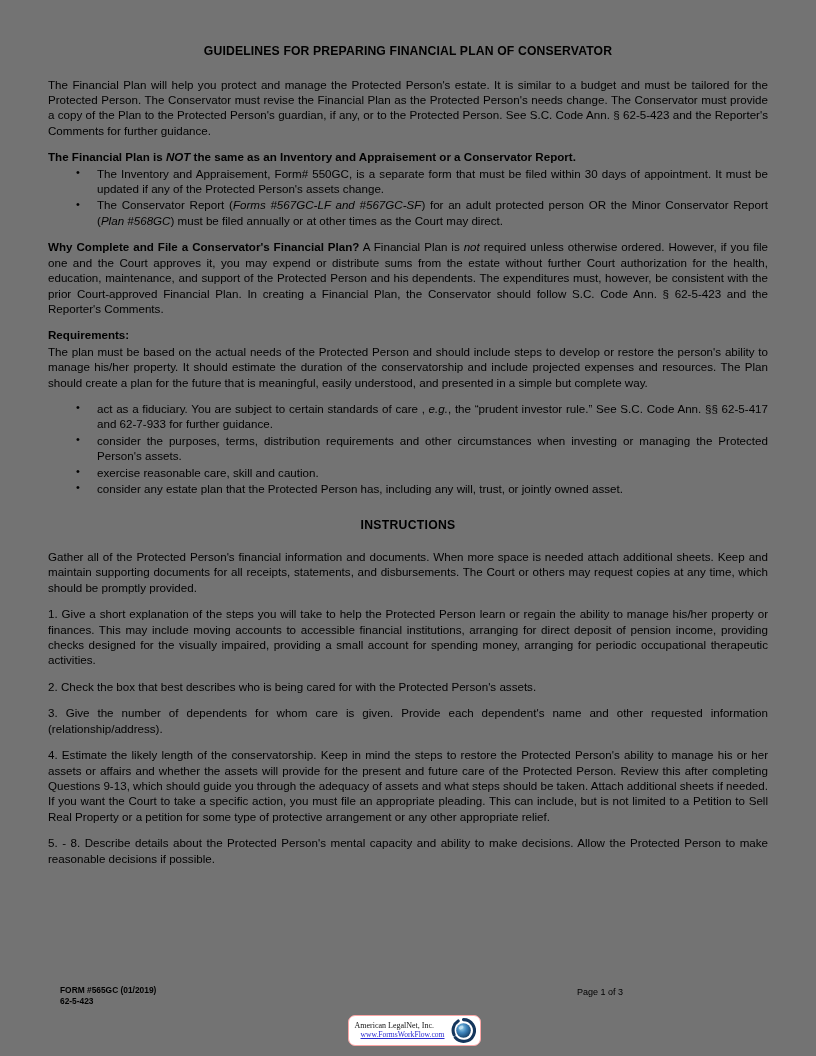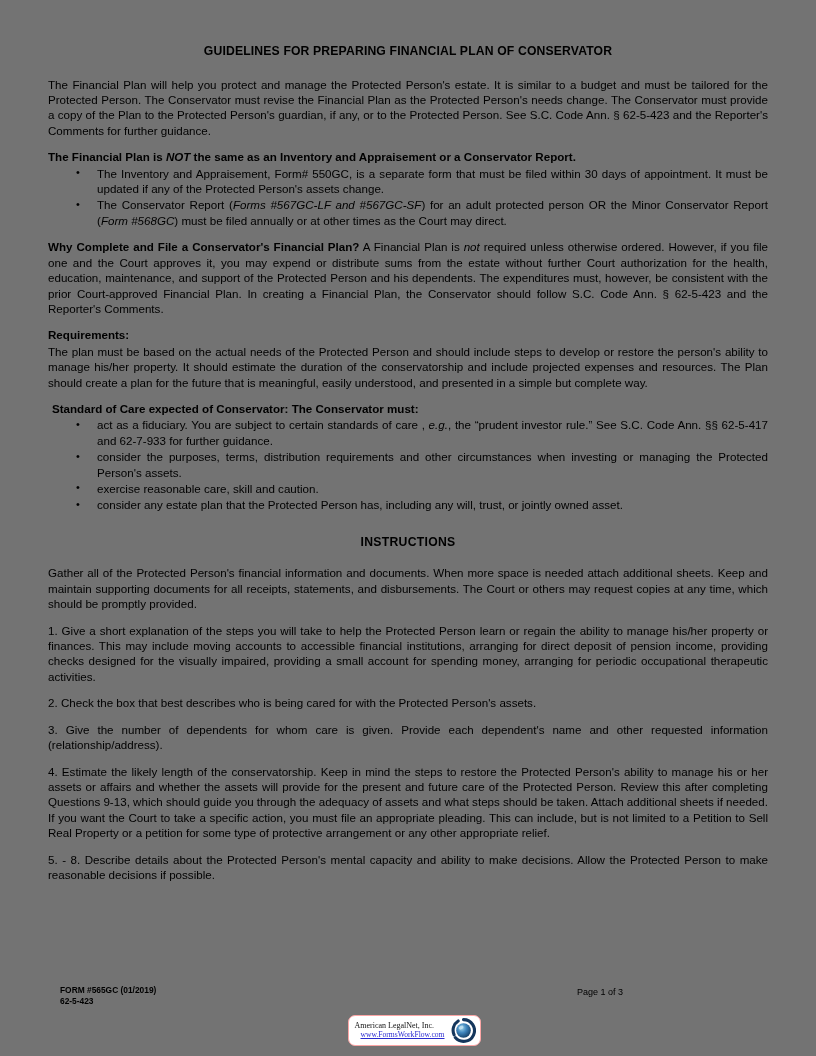--- a/index.html
+++ b/index.html
@@ -156,29 +156,28 @@
 <div class="page">
 
   <h1 class="doc-title">GUIDELINES FOR PREPARING FINANCIAL PLAN OF CONSERVATOR</h1>
 
   <p class="body">The Financial Plan will help you protect and manage the Protected Person's estate.  It is similar to a budget and must be tailored for the Protected Person.  The Conservator must revise the Financial Plan as the Protected Person's needs change.  The Conservator must provide a copy of the Plan to the Protected Person's guardian, if any, or to the Protected Person.  See S.C. Code Ann. § 62-5-423 and the Reporter's Comments for further guidance.</p>
 
   <p class="heading-line"><span>The Financial Plan is </span><em>NOT</em><span> the same as an Inventory and Appraisement or a Conservator Report.</span></p>
 
   <ul class="bullets">
     <li>The Inventory and Appraisement, Form# 550GC, is a separate form that must be filed within 30 days of appointment. It must be updated if any of the Protected Person's assets change.</li>
-    <li><span>The Conservator Report (</span><em>Forms #567GC-LF and #567GC-SF</em><span>) for an adult protected person OR the Minor Conservator Report (</span><em>Form #568GC</em><span>) must be filed annually or at other times as the Court may direct.</span></li>
+    <li><span>The Conservator Report (</span><em>Forms #567GC-LF and #567GC-SF</em><span>) for an adult protected person OR the Minor Conservator Report (</span><em>Plan #568GC</em><span>) must be filed annually or at other times as the Court may direct.</span></li>
   </ul>
 
   <p class="body"><span class="lead-head">Why Complete and File a Conservator's Financial Plan?</span><span>  A Financial Plan is </span><em>not</em><span> required unless otherwise ordered.  However, if you file one and the Court approves it, you may expend or distribute sums from the estate without further Court authorization for the health, education, maintenance, and support of the Protected Person and his dependents.  The expenditures must, however, be consistent with the prior Court-approved Financial Plan.  In creating a Financial Plan, the Conservator should follow S.C. Code Ann. § 62-5-423 and the Reporter's Comments.</span></p>
 
   <p class="heading-line">Requirements:</p>
   <p class="body">The plan must be based on the actual needs of the Protected Person and should include steps to develop or restore the person's ability to manage his/her property.  It should estimate the duration of the conservatorship and include projected expenses and resources.  The Plan should create a plan for the future that is meaningful, easily understood, and presented in a simple but complete way.</p>
 
-  <span class="lead-head-ind">Standard of Care expected of Conservator:  The Conservator must:</span>
 
   <ul class="bullets">
     <li><span>act as a fiduciary.  You are subject to certain standards of care , </span><em>e.g.</em><span>, the “prudent investor rule.”  See S.C. Code Ann. §§ 62-5-417 and 62-7-933 for further guidance.</span></li>
     <li>consider the purposes, terms, distribution requirements and other circumstances when investing or managing the Protected Person's assets.</li>
     <li>exercise reasonable care, skill and caution.</li>
     <li>consider any estate plan that the Protected Person has, including any will, trust, or jointly owned asset.</li>
   </ul>
 
   <h2 class="section-title">INSTRUCTIONS</h2>
 

